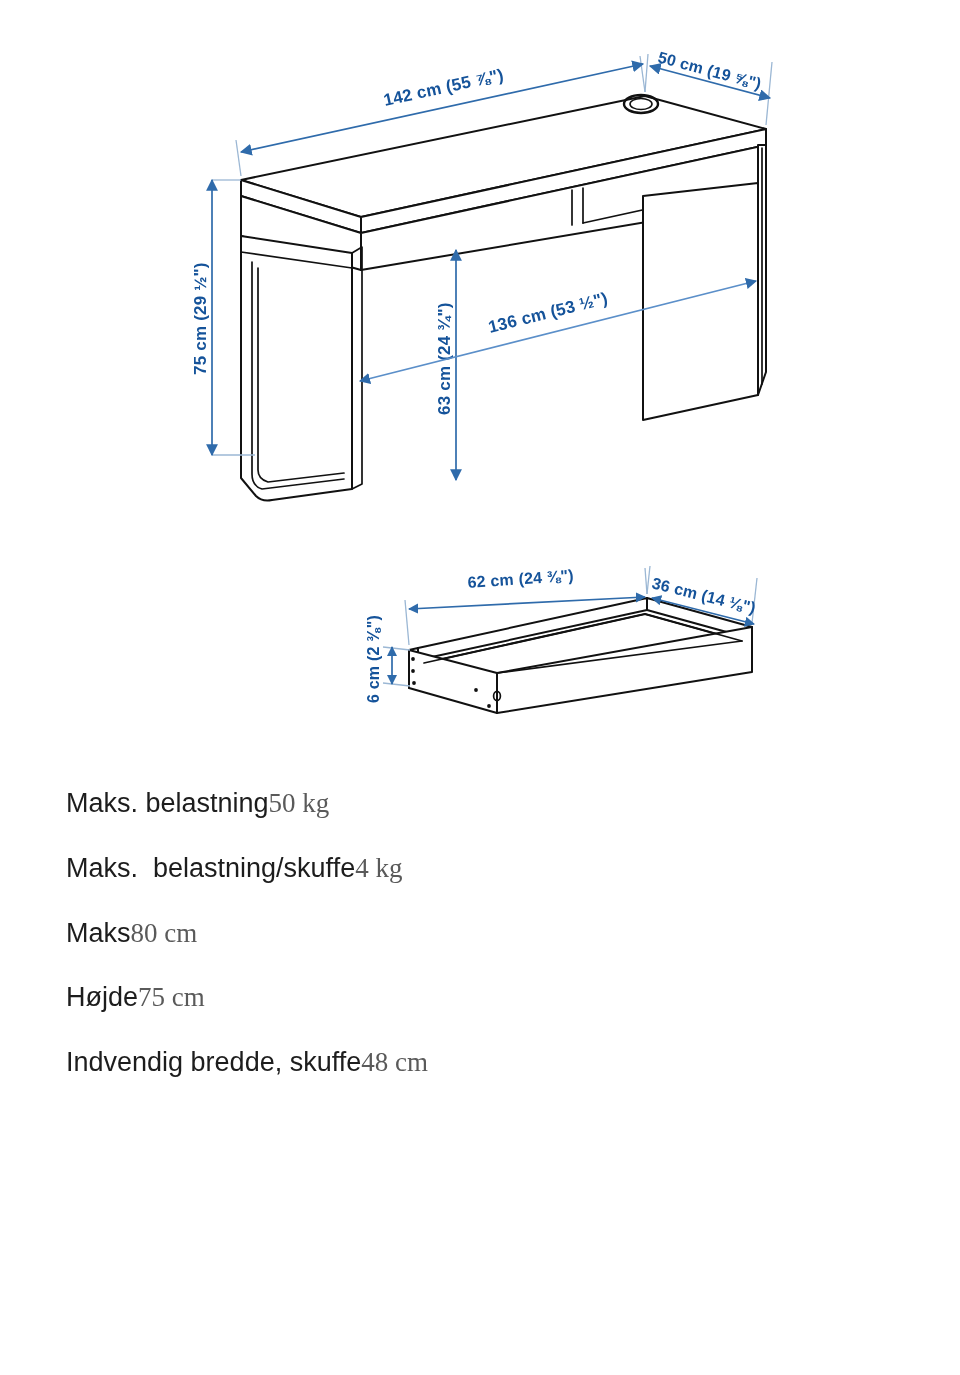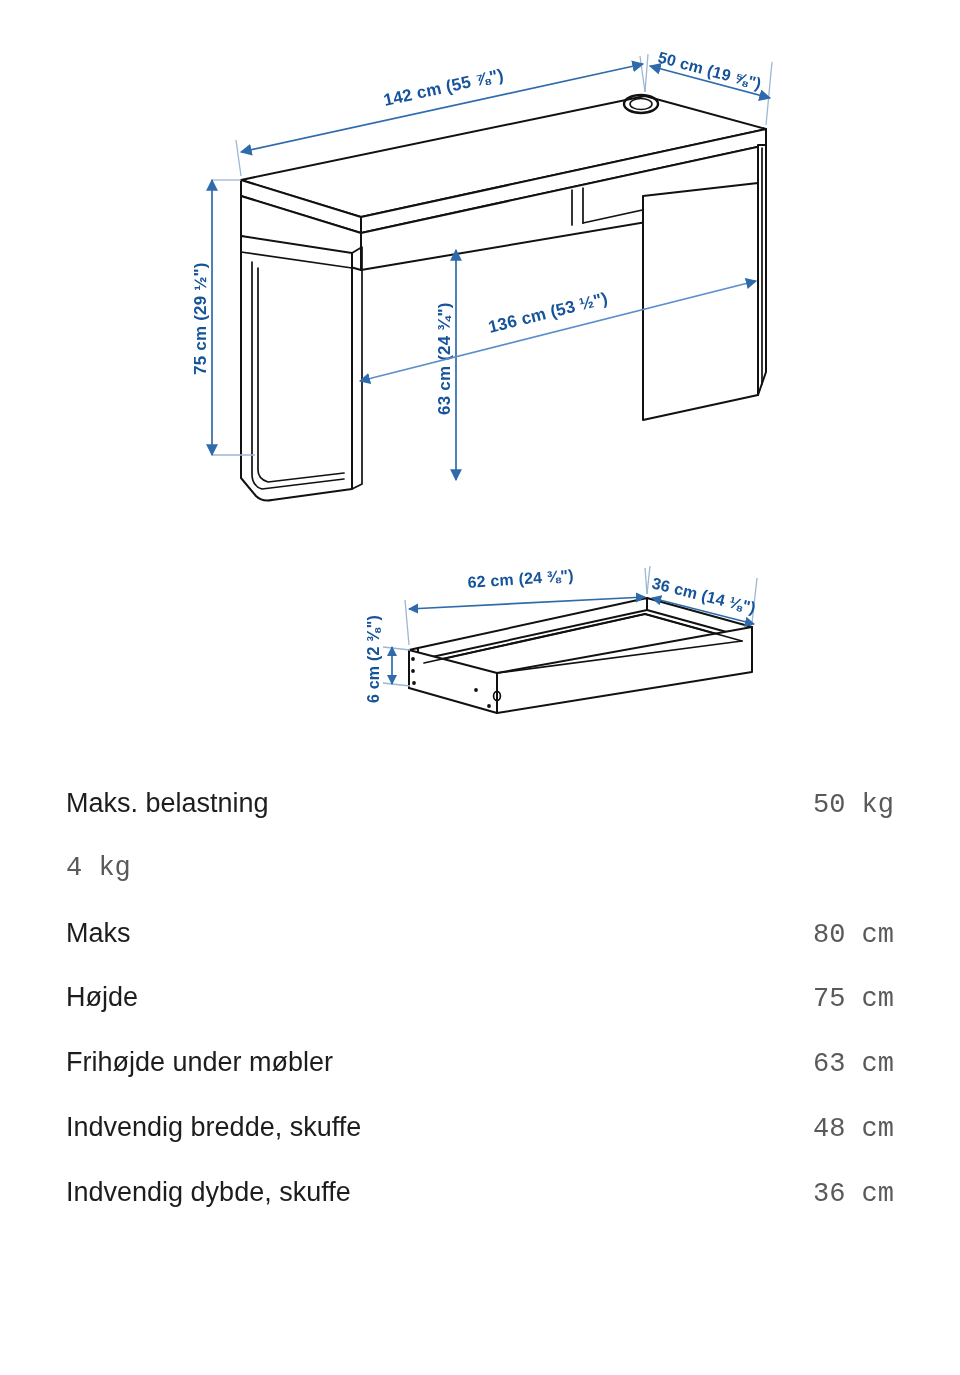--- a/index.html
+++ b/index.html
@@ -76,32 +76,31 @@
     position: absolute;
     left: 0;
     top: 790px;
     width: 960px;
     box-sizing: border-box;
     padding: 0 66px;
   }
   .spec-row {
     display: flex;
     align-items: baseline;
-    justify-content: space-between;
     height: 64.8px;
   }
   .spec-label {
     font-family: "Liberation Sans", sans-serif;
     font-size: 27px;
     color: #1d1d1d;
     white-space: pre;
     line-height: 1;
   }
   .spec-value {
-    font-family: Liberation Mono, monospace;
+    font-family: Liberation Serif, serif;
     font-size: 27px;
     color: #5a5a5a;
     text-align: right;
     white-space: pre;
     line-height: 1;
   }
 </style>
 </head>
 <body>
 
@@ -230,35 +229,28 @@
     </g>
   </svg>
 </div>
 
 <div id="spec-table">
   <div class="spec-row">
     <span class="spec-label">Maks. belastning</span>
     <span class="spec-value">50 kg</span>
   </div>
   <div class="spec-row">
+    <span class="spec-label">Maks.  belastning/skuffe</span>
     <span class="spec-value">4 kg</span>
   </div>
   <div class="spec-row">
     <span class="spec-label">Maks</span>
     <span class="spec-value">80 cm</span>
   </div>
   <div class="spec-row">
     <span class="spec-label">Højde</span>
     <span class="spec-value">75 cm</span>
   </div>
   <div class="spec-row">
-    <span class="spec-label">Frihøjde under møbler</span>
-    <span class="spec-value">63 cm</span>
-  </div>
-  <div class="spec-row">
     <span class="spec-label">Indvendig bredde, skuffe</span>
     <span class="spec-value">48 cm</span>
   </div>
-  <div class="spec-row">
-    <span class="spec-label">Indvendig dybde, skuffe</span>
-    <span class="spec-value">36 cm</span>
-  </div>
 </div>
 
 </body></html>

